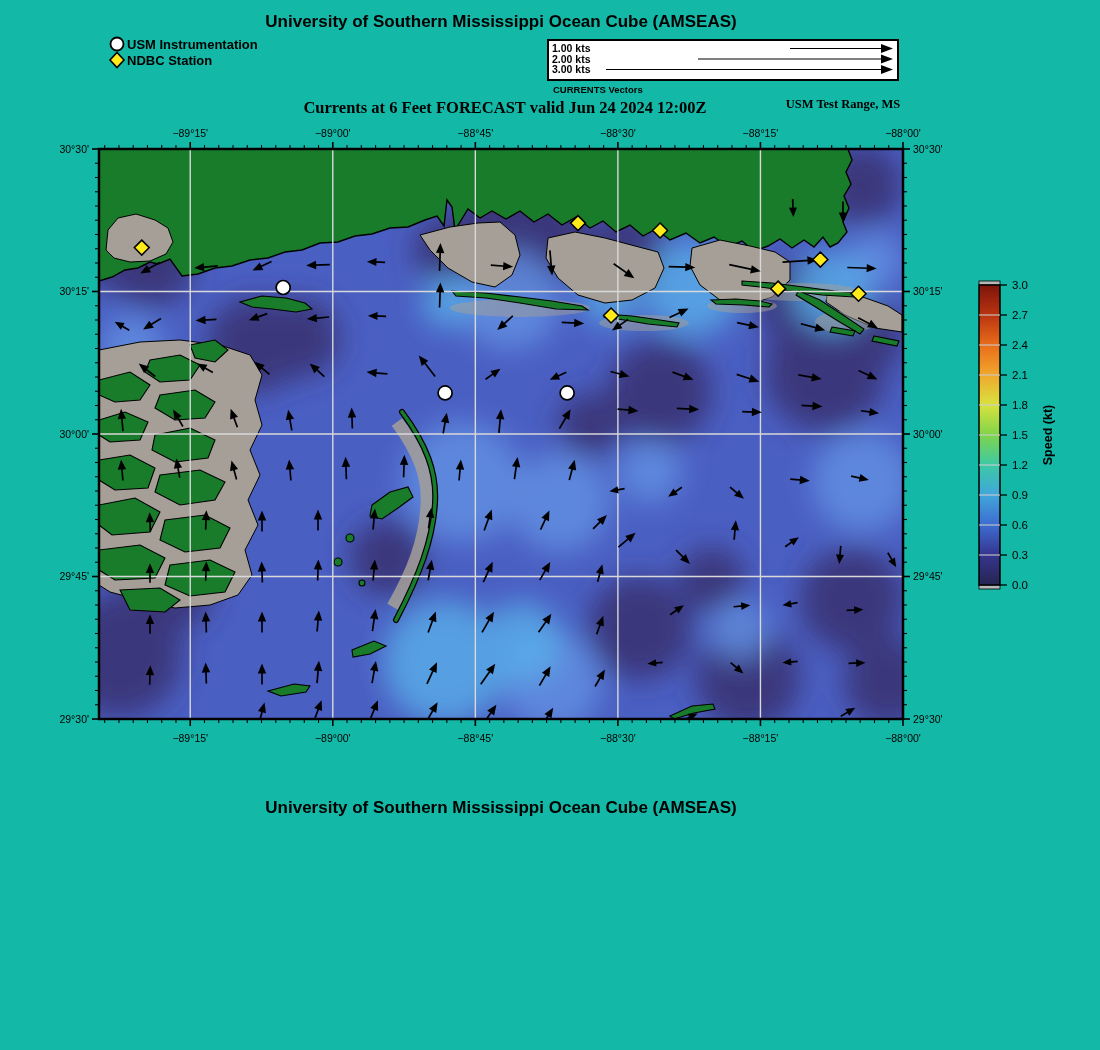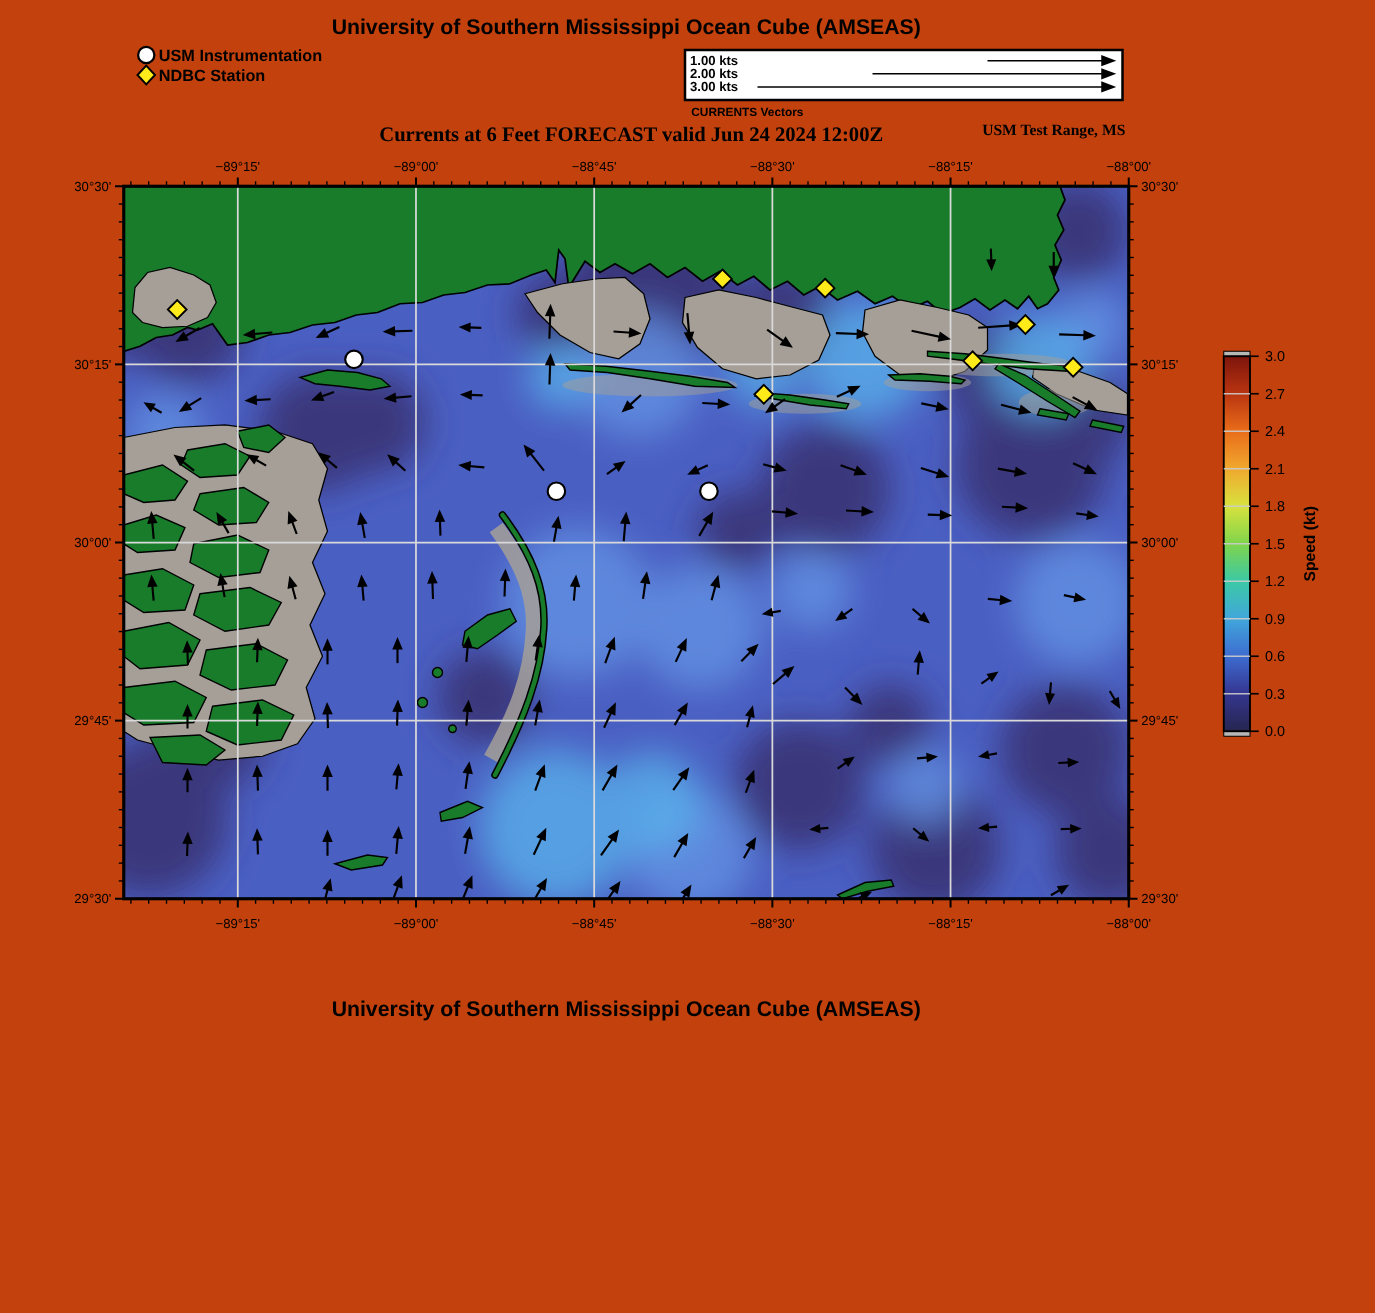--- a/index.html
+++ b/index.html
@@ -1,16 +1,16 @@
 <!DOCTYPE html>
 <html><head>
 <meta charset="utf-8">
 <style>
   html,body{margin:0;padding:0;background:#ffffff;}
-  #canvas{position:relative;width:1100px;height:1050px;background:#c2410c;overflow:hidden;
+  #canvas{position:relative;width:1100px;height:1050px;background:#14b8a6;overflow:hidden;
           font-family:"Liberation Sans", sans-serif;}
   svg text{user-select:none;}
   .t-sans-bold{font-family:"Liberation Sans",sans-serif;font-weight:bold;}
   .t-serif-bold{font-family:"Liberation Serif",serif;font-weight:bold;}
   .t-sans{font-family:"Liberation Sans",sans-serif;}
 </style>
 </head>
 <body>
 
 <div id="canvas">

